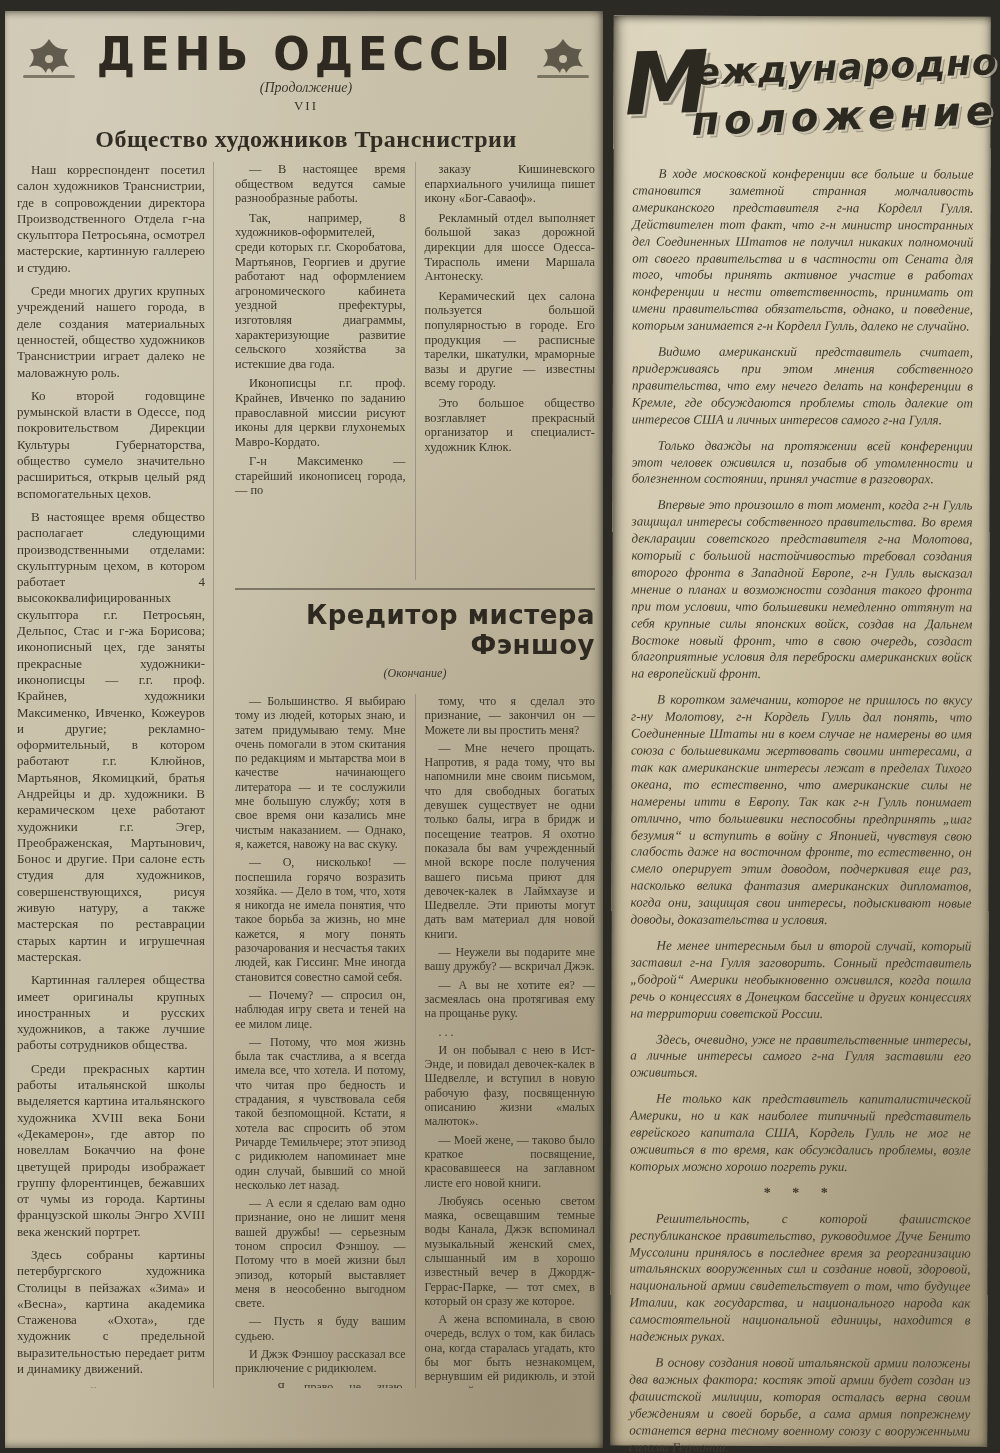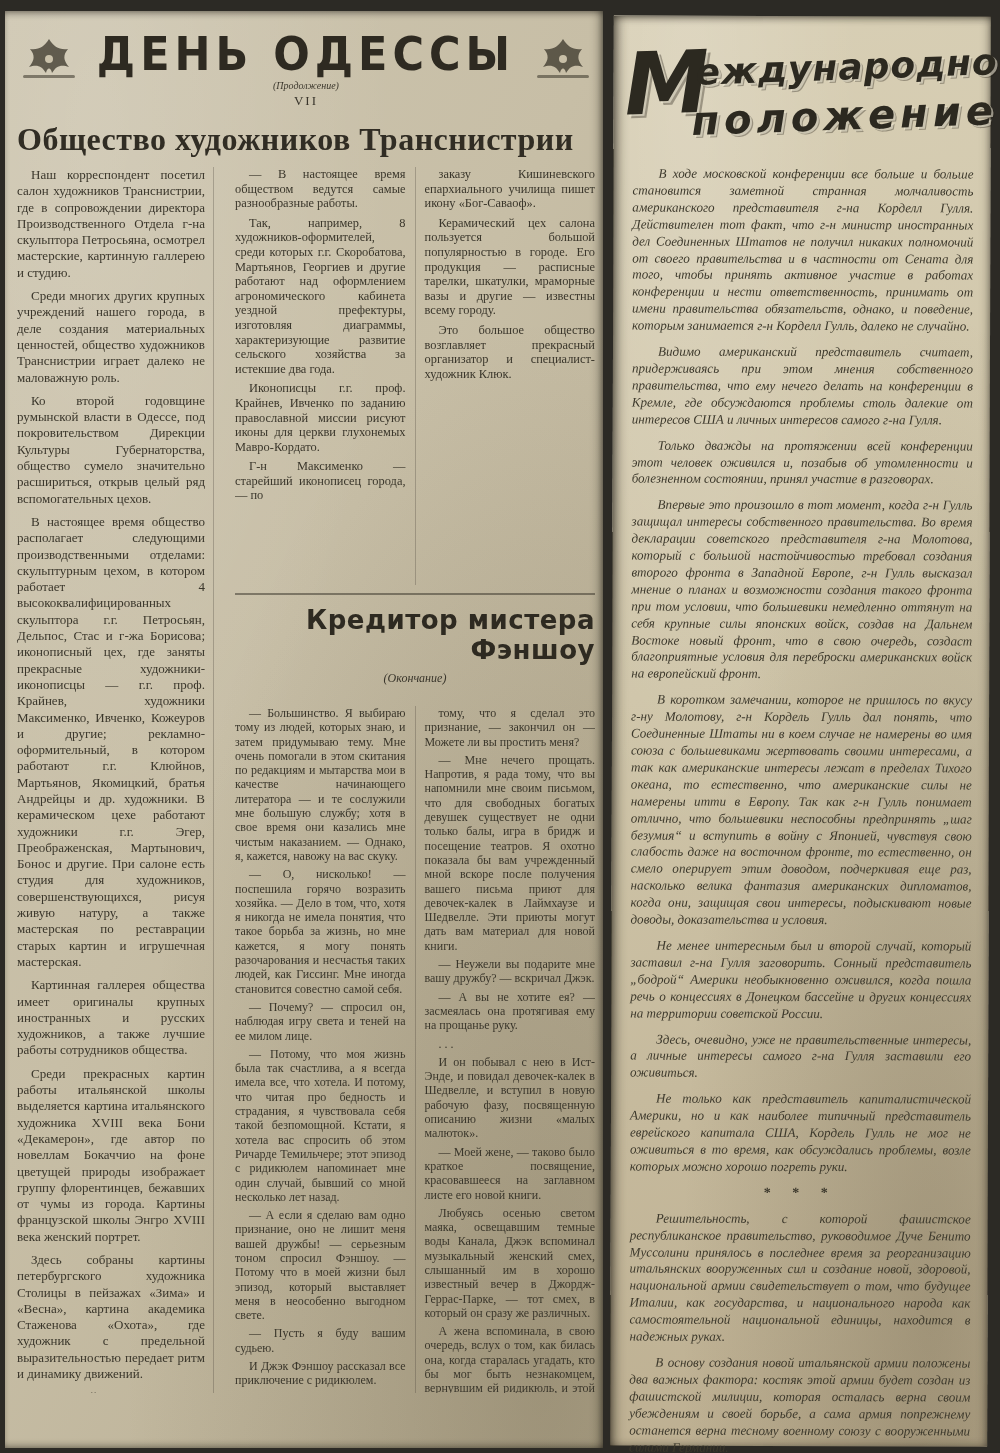--- a/index.html
+++ b/index.html
@@ -23,44 +23,44 @@
                 inset 0 -5px 9px -5px rgba(25,22,16,.5);
   }
   .masthead { display:flex; justify-content:center; align-items:flex-start; gap:20px; margin-top:12px; }
   .ornament { width:56px; height:44px; margin-top:6px; opacity:.85; flex:none; }
   .masthead-center { text-align:center; }
   .np-title {
     margin:0; font-family:"DejaVu Sans", sans-serif; font-weight:bold;
     font-size:43px; line-height:46px; letter-spacing:5px; color:#2e2a21;
     transform:scaleY(1.06); white-space:nowrap;
   }
-  .continuation { font-size:10px; font-style:italic; margin-top:3px; color:#3b372c; }
+  .continuation { font-size:14px; font-style:italic; margin-top:3px; color:#3b372c; }
   .part-number  { font-size:13px; margin-top:2px; letter-spacing:2px; }
   .art1-headline {
-    margin:12px 0 9px; text-align:left; font-weight:bold; font-size:32px;
+    margin:12px 0 9px; text-align:center; font-weight:bold; font-size:24px;
     letter-spacing:.5px; color:#312d24;
   }
   .columns { display:flex; height:1226px; overflow:hidden; }
   .colx { overflow:hidden; }
   .col1 { width:196px; flex:none; padding-right:8px; }
   .col-right { flex:1; display:flex; flex-direction:column; border-left:1px solid rgba(60,55,45,.28); padding-left:21px; overflow:hidden; }
   .top-cols { display:flex; height:418px; overflow:hidden; }
   .top-cols .colx { flex:1; }
   .top-cols .colx + .colx { border-left:1px solid rgba(60,55,45,.28); padding-left:9px; margin-left:9px; }
   .colx p, .col1 p {
     margin:0 0 5px; font-size:12.4px; line-height:14.6px;
     text-align:justify; text-indent:14px; color:#3a362b;
   }
   .col1 p { font-size:13px; line-height:16.3px; margin-bottom:7px;font-family:Liberation Serif, serif; }
   .story { border-top:2px solid rgba(50,45,35,.5); margin-top:8px; padding-top:10px; flex:1; display:flex; flex-direction:column; overflow:hidden; }
   .story-headline {
     margin:0; text-align:right; font-family:"DejaVu Sans", sans-serif;
     font-weight:bold; font-size:26px; letter-spacing:.5px; color:#2e2a21;
   }
-  .story-sub { text-align:center; font-size:12px; font-style:italic; margin:6px 0 20px; }
+  .story-sub { text-align:center; font-size:12px; font-style:italic; margin:6px 0 13px; }
   .story-cols { display:flex; flex:1; overflow:hidden; }
   .story-cols .colx { flex:1; }
   .story-cols .colx + .colx { border-left:1px solid rgba(60,55,45,.28); padding-left:9px; margin-left:9px; }
   .story-cols p { font-size:12px; line-height:14.3px; margin-bottom:4px; }
 
   
   .right-page {
     position:absolute; left:612px; top:16px; width:377px; height:1430px;
     padding:30px 17px 0 19px; color:#3c382c; transform:rotate(.15deg);
     background:
@@ -144,20 +144,21 @@
         <div class="top-cols">
           <div class="colx">
               <p>— В настоящее время обществом ведутся самые разнообразные работы.</p>
               <p>Так, например, 8 художников-оформителей, среди которых г.г. Скоробатова, Мартьянов, Георгиев и другие работают над оформлением агрономического кабинета уездной префектуры, изготовляя диаграммы, характеризующие развитие сельского хозяйства за истекшие два года.</p>
               <p>Иконописцы г.г. проф. Крайнев, Ивченко по заданию православной миссии рисуют иконы для церкви глухонемых Мавро-Кордато.</p>
               <p>Г-н Максименко — старейший иконописец города, — по</p>
             </div>
           <div class="colx">
             <div>
                 <p>заказу Кишиневского епархиального училища пишет икону «Бог-Саваоф».</p>
+                <p>Рекламный отдел выполняет большой заказ дорожной дирекции для шоссе Одесса-Тирасполь имени Маршала Антонеску.</p>
                 <p>Керамический цех салона пользуется большой популярностью в городе. Его продукция — расписные тарелки, шкатулки, мраморные вазы и другие — известны всему городу.</p>
                 <p>Это большое общество возглавляет прекрасный организатор и специалист-художник Клюк.</p>
               </div>
 
           </div>
         </div>
 
         <div class="story">
           <h2 class="story-headline">Кредитор мистера Фэншоу</h2>
           <div class="story-sub">(Окончание)</div>
@@ -173,21 +174,21 @@
                 <p>— Я, право не знаю, радоваться ли мне или печалиться</p>
               </div>
             <div class="colx">
                 <p>тому, что я сделал это признание, — закончил он — Можете ли вы простить меня?</p>
                 <p>— Мне нечего прощать. Напротив, я рада тому, что вы напомнили мне своим письмом, что для свободных богатых девушек существует не одни только балы, игра в бридж и посещение театров. Я охотно показала бы вам учрежденный мной вскоре после получения вашего письма приют для девочек-калек в Лаймхаузе и Шедвелле. Эти приюты могут дать вам материал для новой книги.</p>
                 <p>— Неужели вы подарите мне вашу дружбу? — вскричал Джэк.</p>
                 <p>— А вы не хотите ея? — засмеялась она протягивая ему на прощанье руку.</p>
                 <p>. . .</p>
                 <p>И он побывал с нею в Ист-Энде, и повидал девочек-калек в Шедвелле, и вступил в новую рабочую фазу, посвященную описанию жизни «малых малюток».</p>
                 <p>— Моей жене, — таково было краткое посвящение, красовавшееся на заглавном листе его новой книги.</p>
-                <p>Любуясь осенью светом маяка, освещавшим темные воды Канала, Джэк вспоминал музыкальный женский смех, слышанный им в хорошо известный вечер в Джордж-Геррас-Парке, — тот смех, в который он сразу же различных.</p>
+                <p>Любуясь осенью светом маяка, освещавшим темные воды Канала, Джэк вспоминал музыкальный женский смех, слышанный им в хорошо известный вечер в Джордж-Геррас-Парке, — тот смех, в который он сразу же которое.</p>
                 <p>А жена вспоминала, в свою очередь, вслух о том, как билась она, когда старалась угадать, кто бы мог быть незнакомцем, вернувшим ей ридикюль, и этой посылкой перевернувшим вверх дном ее девичью неопытную, не подозревавшую о бездне мирского горя и зла, душу.</p>
               </div>
           </div>
         </div>
       </div>
     </div>
   </div>
 
   <div class="right-page">
 

